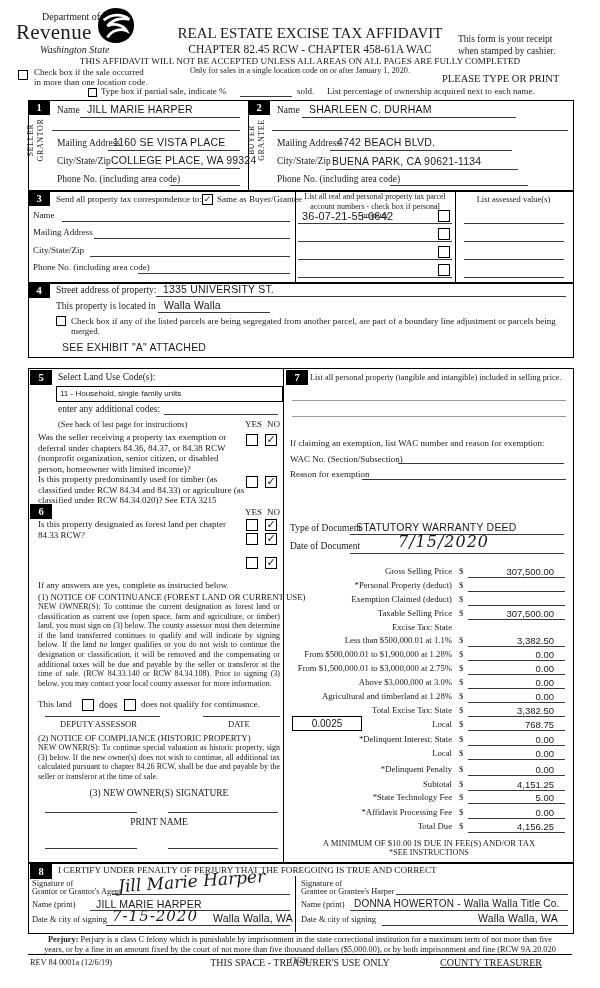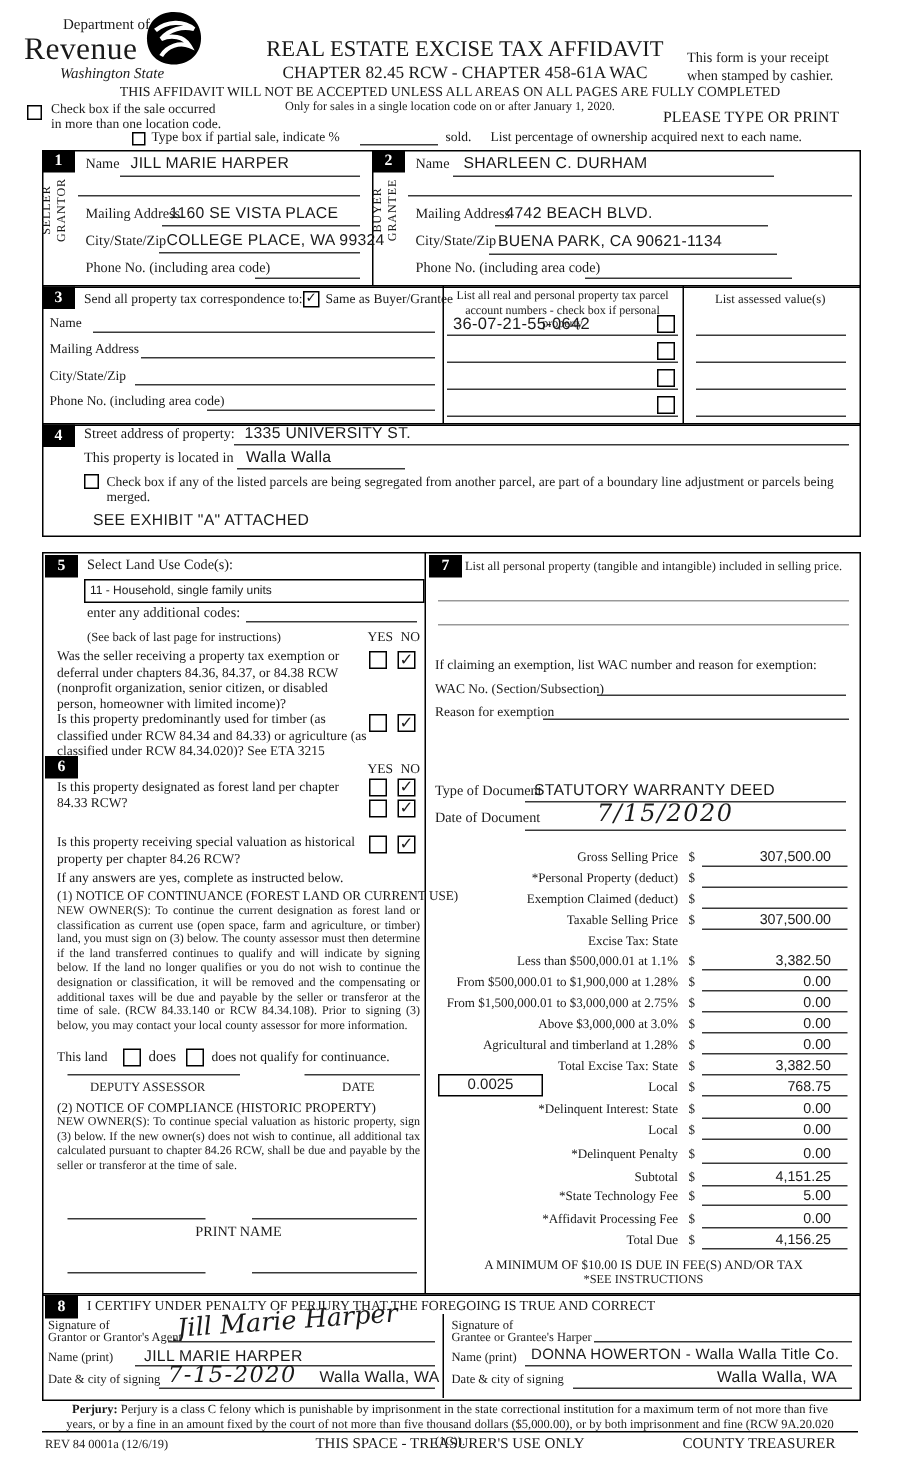--- a/index.html
+++ b/index.html
@@ -3,21 +3,21 @@
 <meta charset="utf-8">
 <style>
   html,body{margin:0;padding:0;background:#e8e8e8;}
   .page{position:relative;width:600px;height:988px;background:#fff;margin:0 auto;
         font-family:"Liberation Serif",serif;color:#1a1a1a;overflow:hidden;}
   .abs{position:absolute;}
   .ser{font-family:"Liberation Serif",serif;}
   .san{font-family:"Liberation Sans",sans-serif;}
   .b{font-weight:normal;}
   .ctr{text-align:center;}
-  .rt{text-align:center;}
+  .rt{text-align:left;text-decoration:underline;}
   .ln{position:absolute;height:0;border-bottom:1px solid #3a3a3a;}
   .box{position:absolute;border:1.5px solid #000;}
   .vline{position:absolute;border-left:1.2px solid #000;}
   .numbox{position:absolute;width:22px;height:15px;background:#000;color:#fff;
           font-weight:bold;font-size:10.5px;line-height:15px;text-align:center;}
   .cb{position:absolute;width:8px;height:8px;border:1px solid #000;
       font-family:"DejaVu Sans",sans-serif;font-size:9px;line-height:8px;text-align:center;overflow:visible;}
   .cb-lg{width:10px;height:10px;font-size:11px;line-height:10px;}
   .vlabel{position:absolute;width:60px;transform:rotate(-90deg);transform-origin:center;
           text-align:center;font-size:8px;line-height:1.25;letter-spacing:0.6px;}
@@ -186,21 +186,20 @@
   <div class="abs ser" style="left:245px;top:507px;font-size:9px">YES</div>
   <div class="abs ser" style="left:267px;top:507px;font-size:9px">NO</div>
 
   <div class="abs ser" style="left:38px;top:519px;width:200px;font-size:9px;line-height:1.17">Is this property designated as forest land per chapter 84.33 RCW?</div>
   <span class="cb cb-lg" style="left:246px;top:519px"></span>
   <span class="cb cb-lg" style="left:265px;top:519px">✓</span>
 
   <span class="cb cb-lg" style="left:246px;top:533px"></span>
   <span class="cb cb-lg" style="left:265px;top:533px">✓</span>
 
-  <div class="abs ser" style="left:38px;top:556px;width:205px;font-size:9px;line-height:1.17">Is this property receiving special valuation as historical property per chapter 84.26 RCW?</div>
   <span class="cb cb-lg" style="left:246px;top:557px"></span>
   <span class="cb cb-lg" style="left:265px;top:557px">✓</span>
 
   <div class="abs ser" style="left:38px;top:580px;font-size:9px">If any answers are yes, complete as instructed below.</div>
   <div class="abs ser b" style="left:38px;top:592px;font-size:8.8px">(1) NOTICE OF CONTINUANCE (FOREST LAND OR CURRENT USE)</div>
   <div class="para" style="left:38px;top:602px;width:242px">NEW OWNER(S): To continue the current designation as forest land or classification as current use (open space, farm and agriculture, or timber) land, you must sign on (3) below. The county assessor must then determine if the land transferred continues to qualify and will indicate by signing below. If the land no longer qualifies or you do not wish to continue the designation or classification, it will be removed and the compensating or additional taxes will be due and payable by the seller or transferor at the time of sale. (RCW 84.33.140 or RCW 84.34.108). Prior to signing (3) below, you may contact your local county assessor for more information.</div>
 
   <div class="abs ser" style="left:38px;top:699px;font-size:9px">This land</div>
   <span class="cb cb-lg" style="left:82px;top:699px"></span>
   <div class="abs ser" style="left:99px;top:699px;font-size:10px">does</div>
@@ -208,20 +207,21 @@
   <div class="abs ser" style="left:141px;top:699px;font-size:9px">does not qualify for continuance.</div>
 
   <div class="ln" style="left:45px;top:716px;width:115px"></div>
   <div class="ln" style="left:203px;top:716px;width:77px"></div>
   <div class="abs ser" style="left:60px;top:719px;font-size:8.5px">DEPUTY ASSESSOR</div>
   <div class="abs ser" style="left:228px;top:719px;font-size:8.5px">DATE</div>
 
   <div class="abs ser b" style="left:38px;top:733px;font-size:8.8px">(2) NOTICE OF COMPLIANCE (HISTORIC PROPERTY)</div>
   <div class="para" style="left:38px;top:743px;width:242px">NEW OWNER(S): To continue special valuation as historic property, sign (3) below. If the new owner(s) does not wish to continue, all additional tax calculated pursuant to chapter 84.26 RCW, shall be due and payable by the seller or transferor at the time of sale.</div>
 
+  <div class="abs ser b ctr" style="left:38px;top:788px;width:242px;font-size:9.5px">(3) NEW OWNER(S) SIGNATURE</div>
   <div class="ln" style="left:45px;top:812px;width:92px"></div>
   <div class="ln" style="left:168px;top:812px;width:110px"></div>
   <div class="abs ser b ctr" style="left:38px;top:817px;width:242px;font-size:9.5px">PRINT NAME</div>
   <div class="ln" style="left:45px;top:848px;width:92px"></div>
   <div class="ln" style="left:168px;top:848px;width:110px"></div>
 
   <div class="numbox" style="left:286px;top:370px">7</div>
   <div class="abs ser" style="left:310px;top:373px;width:258px;font-size:8.3px">List all personal property (tangible and intangible) included in selling price.</div>
   <div class="ln" style="left:292px;top:400px;width:274px;border-color:#999"></div>
   <div class="ln" style="left:292px;top:416px;width:274px;border-color:#999"></div>

